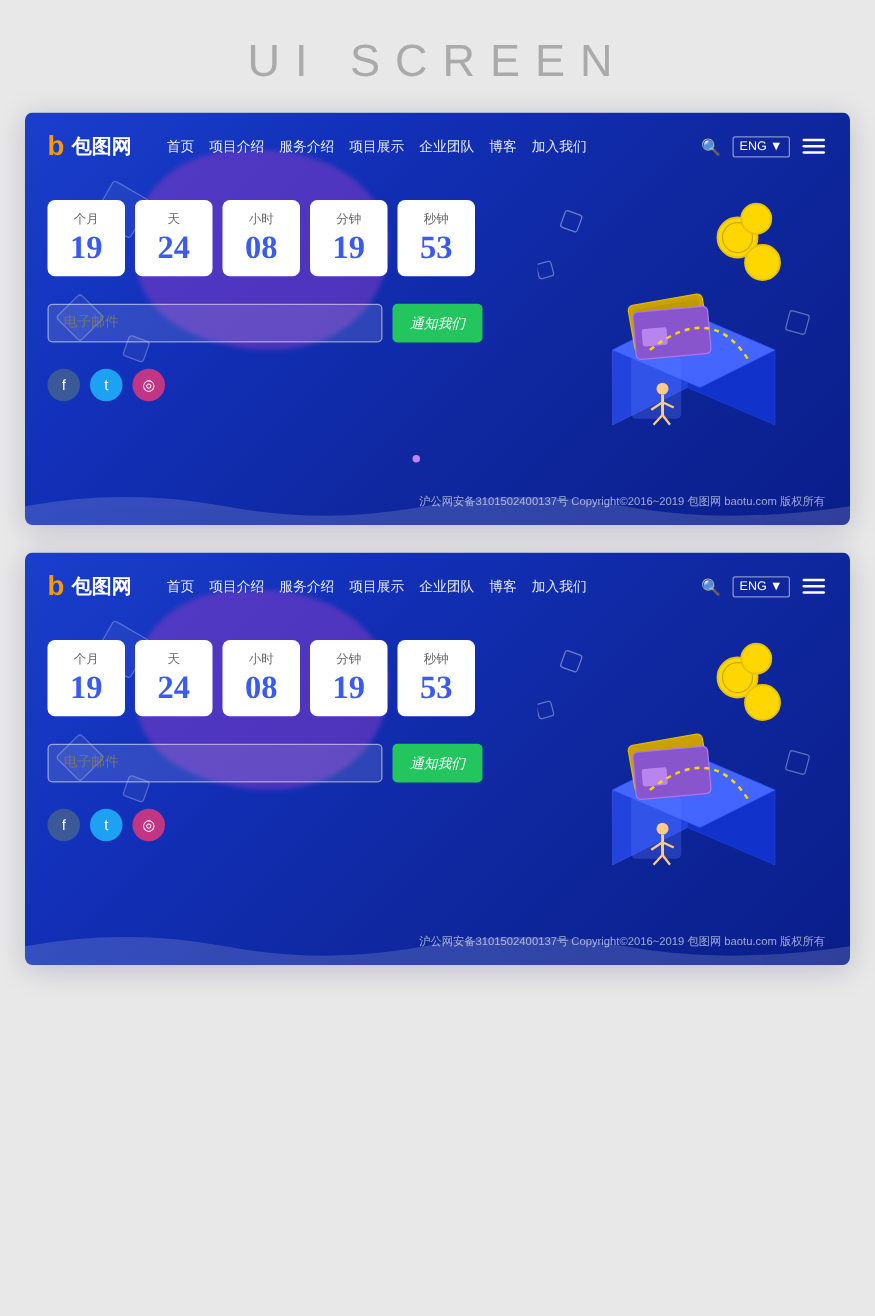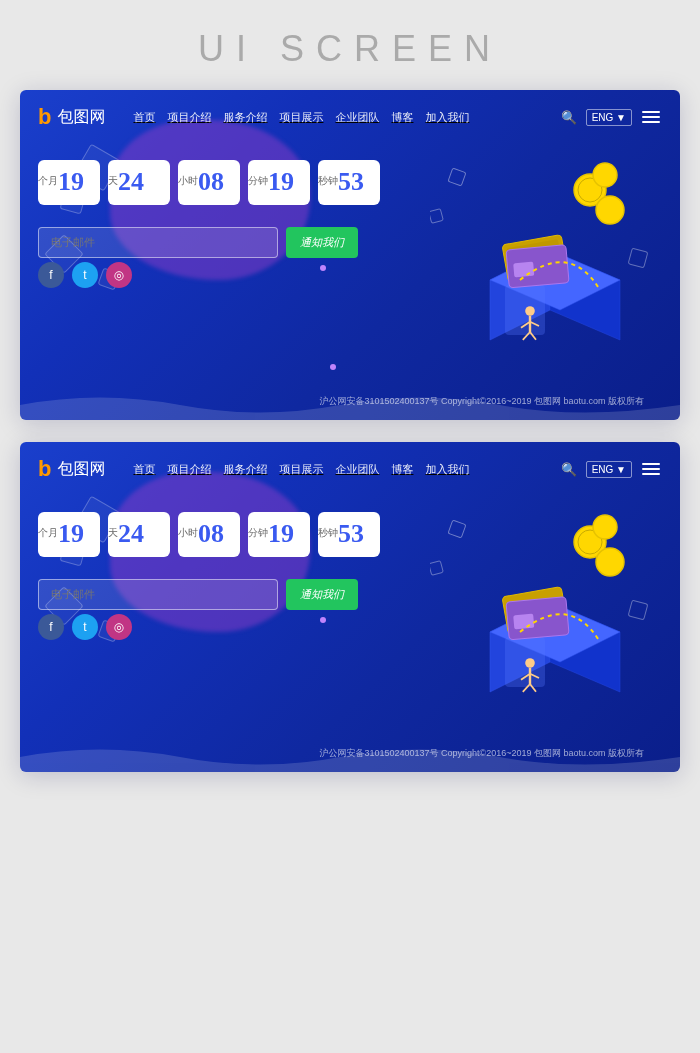--- a/index.html
+++ b/index.html
@@ -47,35 +47,34 @@
       position: relative;
       z-index: 10;
     }
     .logo {
       display: flex;
       align-items: center;
       gap: 4px;
     }
     .logo-text {
       font-size: 16px;
-      font-weight: normal;
+      font-weight: bold;
       color: #fff;
     }
     .logo-b {
       color: #f90;
       font-size: 22px;
       font-weight: 900;
       margin-right: 2px;
     }
     .nav-links {
       display: flex;
       gap: 12px;
       margin-left: 28px;
       flex: 1;
-      text-decoration: underline;
     }
     .nav-link {
       color: rgba(255,255,255,0.9);
       font-size: 11px;
       cursor: pointer;
       white-space: nowrap;
     }
     .nav-right {
       display: flex;
       align-items: center;
@@ -137,45 +136,45 @@
       margin-bottom: 22px;
       margin-top: 10px;
       position: relative;
       z-index: 6;
     }
     .countdown-box {
       background: #fff;
       border-radius: 6px;
       padding: 8px 0;
       display: flex;
-      flex-direction: row;
+      flex-direction: column;
       align-items: center;
       min-width: 62px;
     }
     .countdown-label {
       font-size: 10px;
       color: #666;
       margin-bottom: 2px;
     }
     .countdown-value {
       font-size: 26px;
       font-weight: bold;
       color: #3a5af0;
       line-height: 1.1;
       font-family: Liberation Serif, serif;
     }
 
     
     .email-row {
       display: flex;
       gap: 8px;
-      margin-bottom: 4px;
+      margin-bottom: 21px;
       position: relative;
       z-index: 6;
-      width: 320px;
+      width: 348px;
     }
     .email-input {
       flex: 1;
       background: rgba(255,255,255,0.12);
       border: 1.5px solid rgba(255,255,255,0.5);
       border-radius: 4px;
       padding: 8px 12px;
       color: rgba(255,255,255,0.7);
       font-size: 11px;
       outline: none;
@@ -211,21 +210,21 @@
       cursor: pointer;
     }
     .social-fb { background: #3b5998; }
     .social-tw { background: #1da1f2; }
     .social-ig { background: #c13584; }
 
     
     .footer-text {
       position: absolute;
       bottom: 12px;
-      right: 36px;
+      right: 20px;
       color: rgba(255,255,255,0.6);
       font-size: 9px;
       z-index: 6;
     }
 
     
     .illustration {
       position: absolute;
       right: 10px;
       top: 10px;

